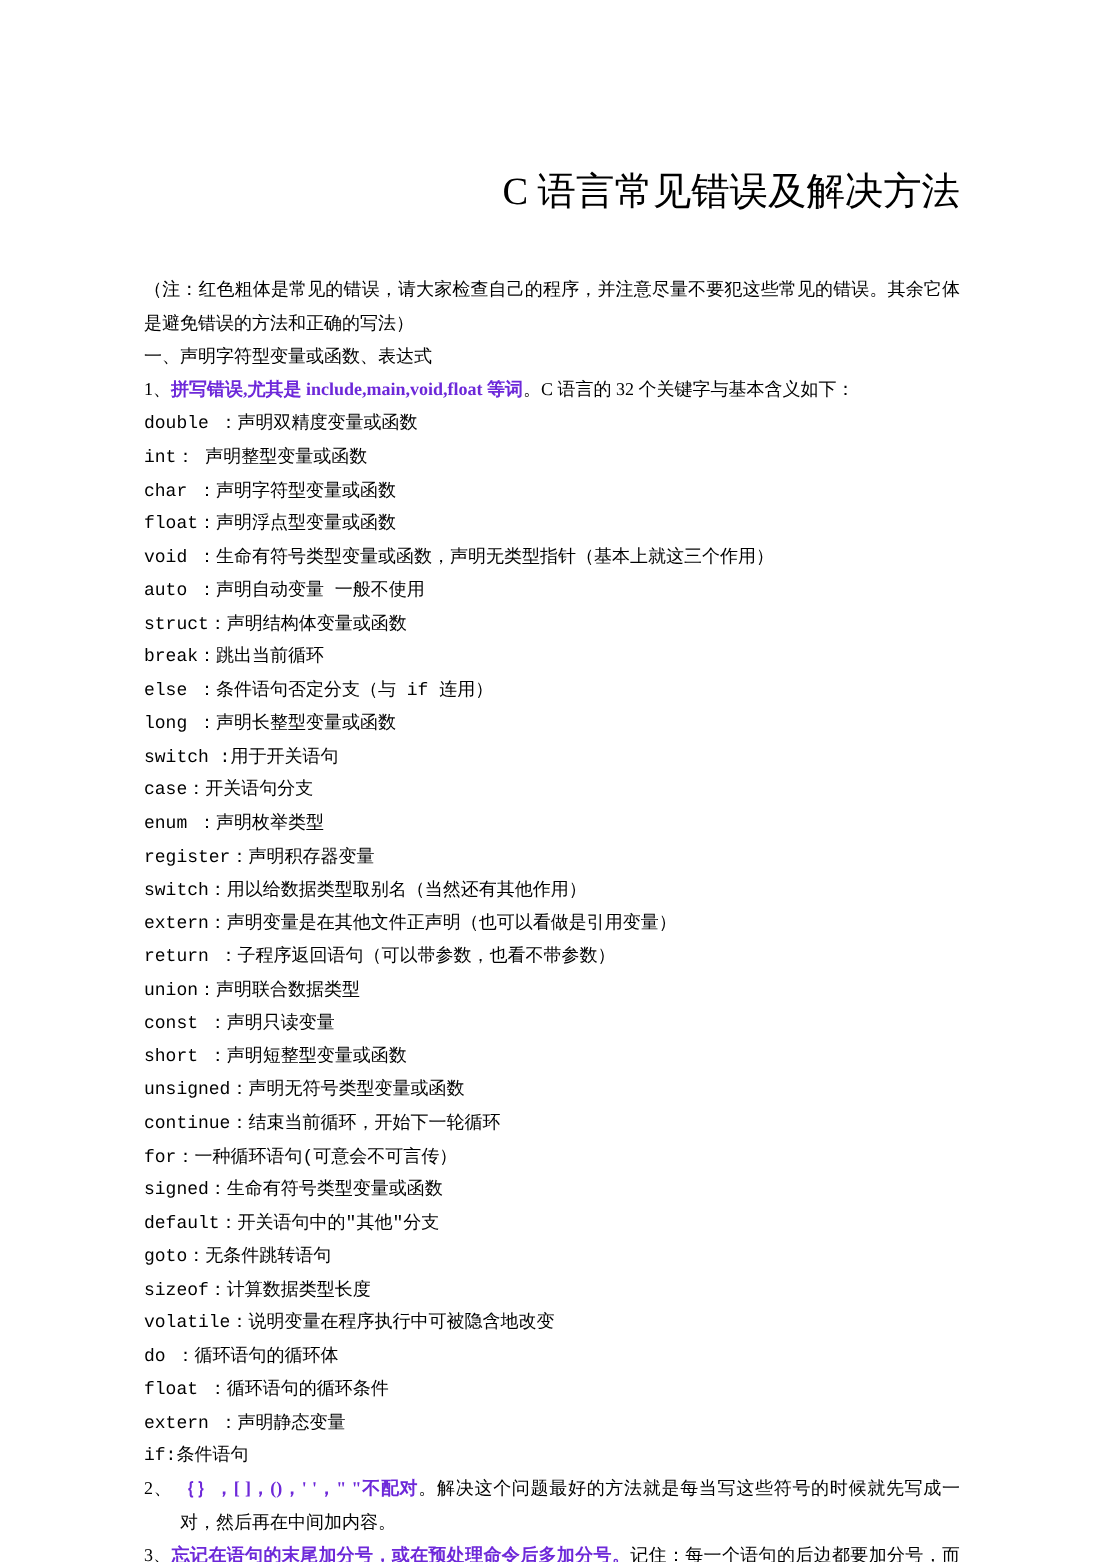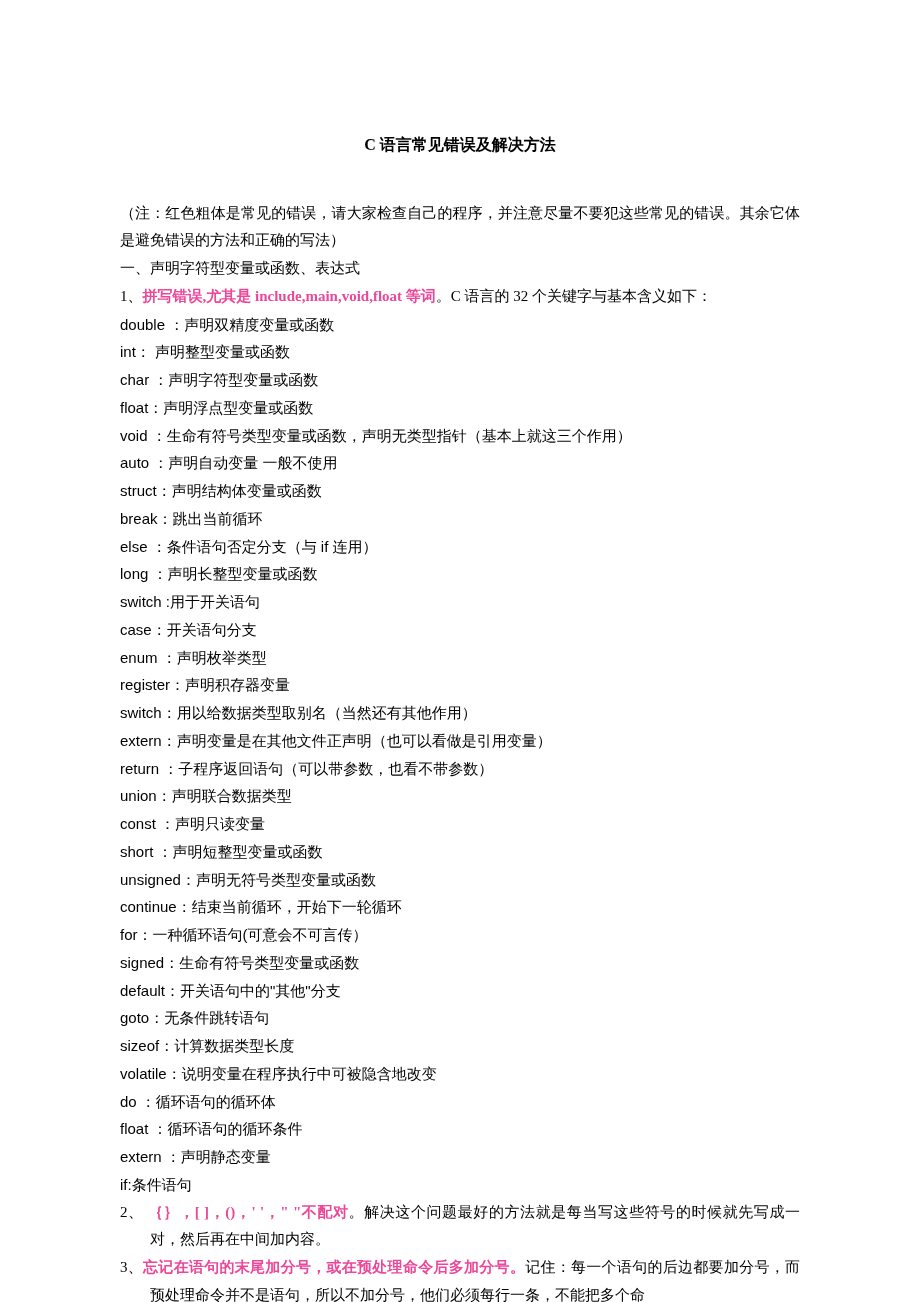--- a/index.html
+++ b/index.html
@@ -8,39 +8,39 @@
       line-height: 1.85;
       color: #000;
       background: #fff;
       margin: 0;
       padding: 130px 120px 60px 120px;
       width: 920px;
       box-sizing: border-box;
     }
     .title {
       font-family: "SimSun", "宋体", serif;
-      font-size: 16px;
-      font-weight: bold;
-      text-align: center;
+      font-size: 32px;
+      font-weight: normal;
+      text-align: right;
       margin-bottom: 40px;
     }
     .line {
       margin: 0;
       text-align: justify;
     }
     .num-line {
       padding-left: 2em;
       text-indent: -2em;
     }
     .red {
-      color: #ec4899;
+      color: #6d28d9;
       font-weight: bold;
     }
     .keyword {
-      font-family: Liberation Sans, sans-serif;
+      font-family: Liberation Mono, monospace;
     }
   </style>
 </head>
 <body>
 
 <div class="title">C 语言常见错误及解决方法</div>
 
 <p class="line">（注：红色粗体是常见的错误，请大家检查自己的程序，并注意尽量不要犯这些常见的错误。其余它体是避免错误的方法和正确的写法）</p>
 
 <p class="line">一、声明字符型变量或函数、表达式</p>

